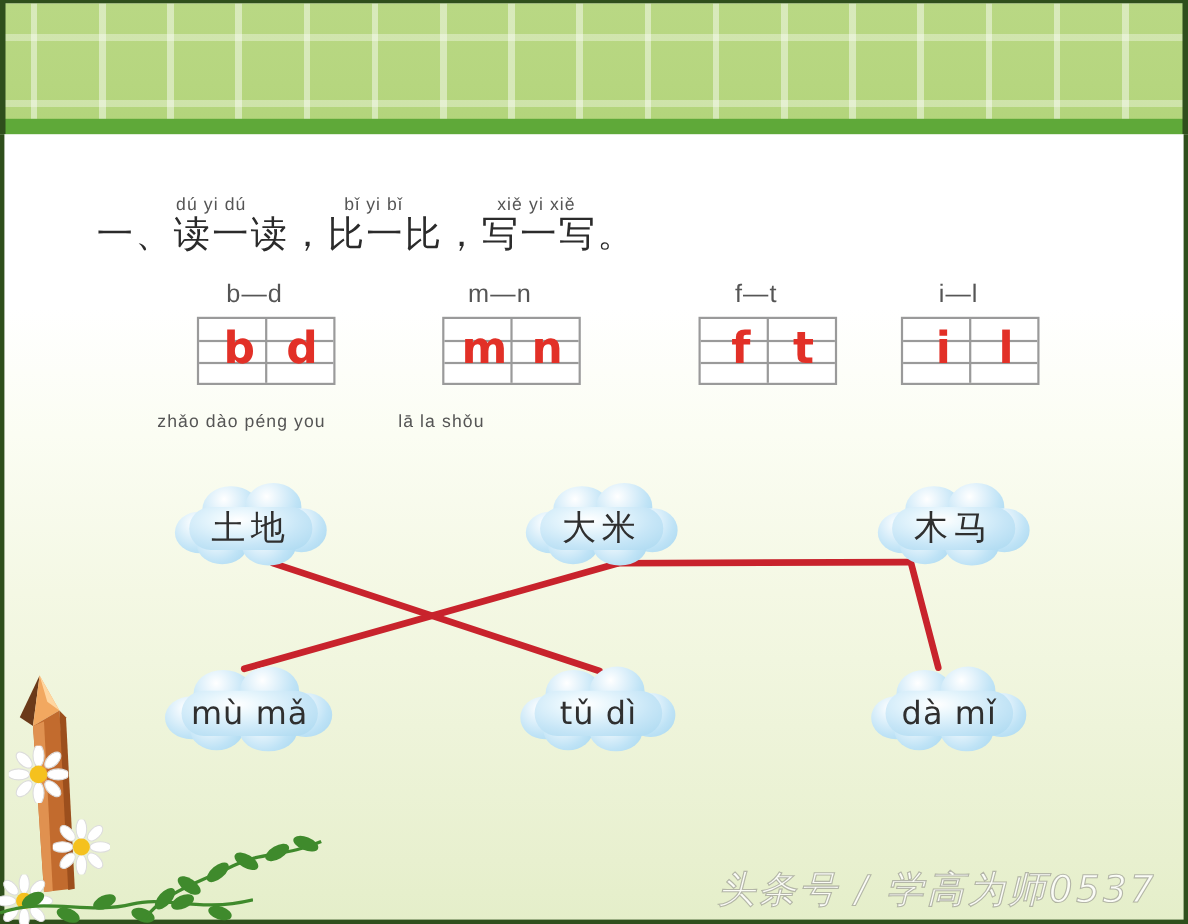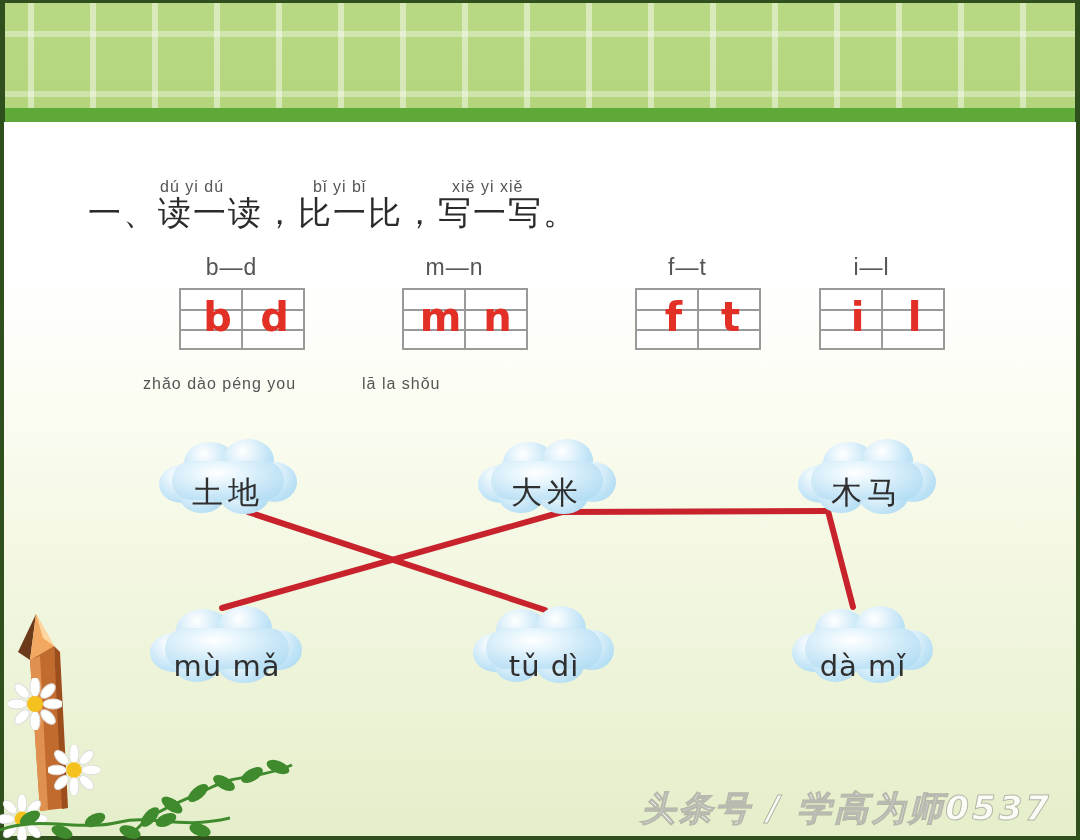--- a/index.html
+++ b/index.html
@@ -76,21 +76,21 @@
   .fourline .cell.c1{left:6px;}
   .fourline .cell.c2{left:50%;padding-left:4px;box-sizing:border-box;}
   .fourline .letter{
     font-size:40px;line-height:1;color:#e23027;font-weight:700;
     font-family:"DejaVu Sans","Liberation Sans",sans-serif;
     position:relative;top:-2px;
   }
 
   
   .cloud{
-    position:absolute;display:flex;align-items:flex-end;justify-content:center;
+    position:absolute;display:flex;align-items:center;justify-content:center;
   }
   .cloud .puff{position:absolute;border-radius:50%;
     background:radial-gradient(circle at 38% 28%, #ffffff 0%, #e2f2fb 28%, #bfe3f6 62%, #a5d6ef 100%);
   }
   .cloud .body{
     position:absolute;left:6%;top:22%;width:88%;height:58%;border-radius:46px;
     background:radial-gradient(ellipse at 40% 30%, #ffffff 0%, #eaf7fd 22%, #c7e6f7 60%, #a9d8f0 100%);
   }
   .cloud .txt{
     position:relative;z-index:5;color:#2f2f2f;white-space:nowrap;
@@ -102,21 +102,21 @@
   
   .lines{position:absolute;left:0;top:0;width:1080px;height:840px;pointer-events:none;}
 
   
   .pencil{position:absolute;left:10px;top:612px;width:64px;height:200px;}
   .daisy{position:absolute;}
   .vine{position:absolute;}
 
   .watermark{
     position:absolute;right:28px;bottom:8px;
-    font-size:34px;font-style:italic;font-weight:700;letter-spacing:3px;
+    font-size:34px;font-style:italic;font-weight:400;letter-spacing:3px;
     color:rgba(255,255,255,0.82);
     -webkit-text-stroke:1px rgba(130,130,120,0.55);
     font-family:"DejaVu Sans","Liberation Sans",sans-serif;
     white-space:nowrap;
   }
 </style>
 </head>
 <body>
 
 <div id="page">

